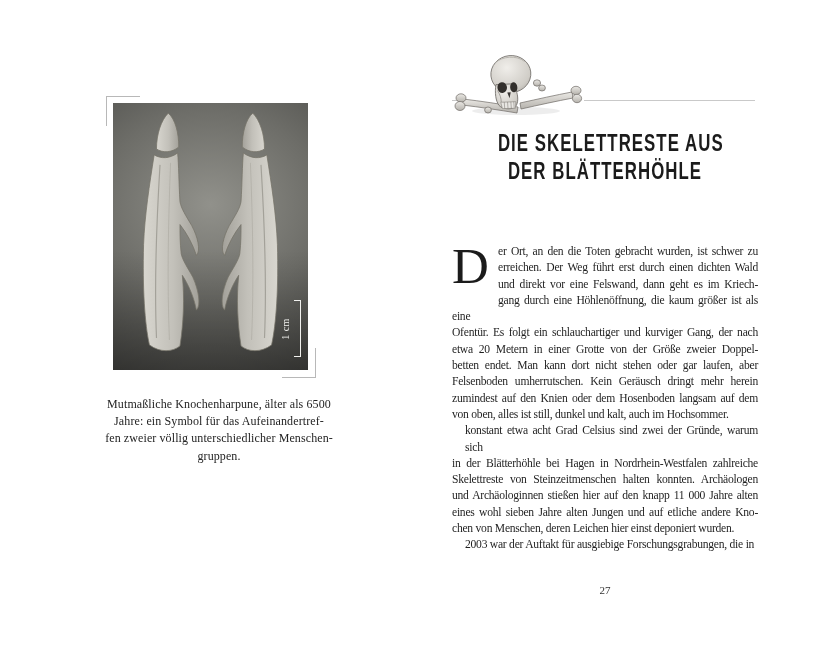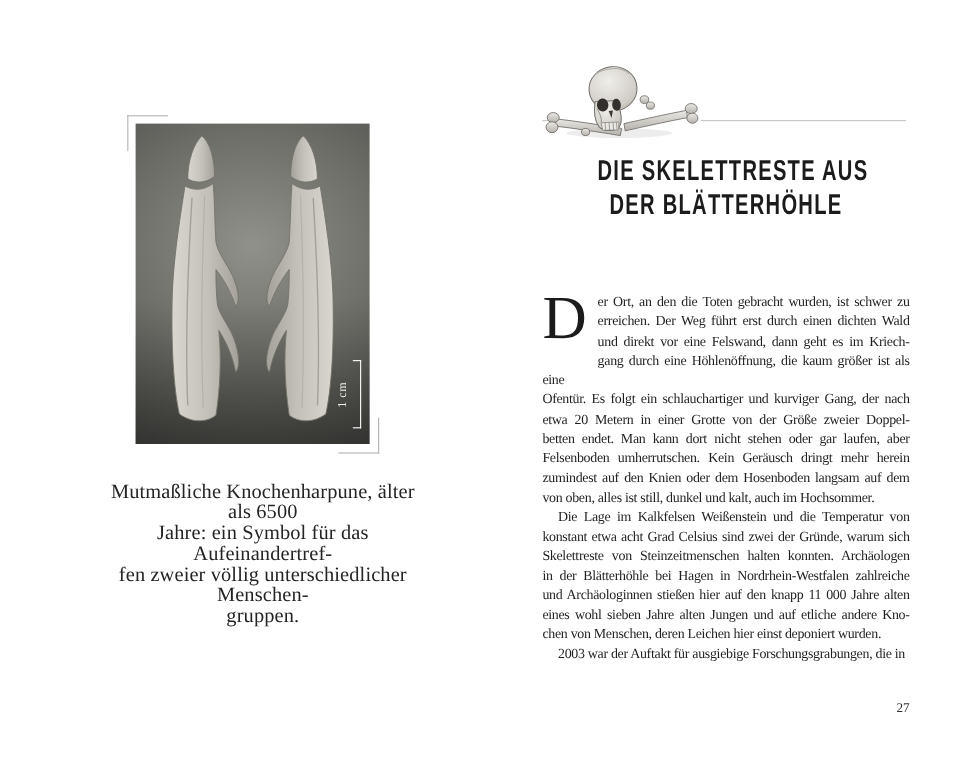--- a/index.html
+++ b/index.html
@@ -32,21 +32,21 @@
     border-top:1.5px solid #f1f1ee; border-right:1.5px solid #f1f1ee; border-bottom:1.5px solid #f1f1ee;
   }
   .scalebar .label {
     position:absolute; right:4px; top:50%;
     transform:translate(0,-50%) rotate(-90deg);
     color:#f1f1ee; font-size:10px; letter-spacing:0.5px; white-space:nowrap;
   }
 
   .caption {
     position:absolute; left:88px; top:384px; width:262px;
-    font-size:17px; line-height:17.2px; letter-spacing:0.1px;
+    font-size:12px; line-height:17.2px; letter-spacing:0.1px;
     text-align:center; white-space:pre-line; color:#242424;
   }
 
   
   .head-rule { position:absolute; left:452px; top:100px; width:303px; height:1px; background:#c9c9c9; }
   .skull-art { position:absolute; left:450px; top:47px; width:140px; height:72px; }
 
   .chapter-title {
     position:absolute; left:452px; top:129px; width:306px; margin:0;
     font-family:"Liberation Sans", sans-serif; font-weight:bold;
@@ -63,21 +63,21 @@
   .para { margin:0; }
   .para .line { text-align:justify; text-align-last:justify; }
   .para .line:last-child { text-align-last:left; }
   .para.indented .line:first-child { padding-left:13px; }
   .dropcap {
     float:left; width:40px; height:48px; margin:1px 6px 0 0;
     font-size:51px; line-height:43px; color:#1b1b1b;
   }
   .page-number {
     position:absolute; left:452px; top:584px; width:306px;
-    text-align:right; font-size:11px; color:#333;
+    text-align:center; font-size:11px; color:#333;
   }
 </style>
 </head>
 <body>
 
 <div class="spread">
 
   <div class="page page-left">
 
     <div class="corner tl"></div>
@@ -177,24 +177,23 @@
         <div class="line">und direkt vor eine Felswand, dann geht es im Kriech-</div>
         <div class="line">gang durch eine Höhlenöffnung, die kaum größer ist als eine</div>
         <div class="line">Ofentür. Es folgt ein schlauchartiger und kurviger Gang, der nach</div>
         <div class="line">etwa 20 Metern in einer Grotte von der Größe zweier Doppel-</div>
         <div class="line">betten endet. Man kann dort nicht stehen oder gar laufen, aber</div>
         <div class="line">Felsenboden umherrutschen. Kein Geräusch dringt mehr herein</div>
         <div class="line">zumindest auf den Knien oder dem Hosenboden langsam auf dem</div>
         <div class="line">von oben, alles ist still, dunkel und kalt, auch im Hochsommer.</div>
       </div>
       <div class="para indented">
-        <div class="line">Die Lage im Kalkfelsen Weißenstein und die Temperatur von</div>
         <div class="line">konstant etwa acht Grad Celsius sind zwei der Gründe, warum sich</div>
+        <div class="line">in der Blätterhöhle bei Hagen in Nordrhein-Westfalen zahlreiche</div>
         <div class="line">Skelettreste von Steinzeitmenschen halten konnten. Archäologen</div>
-        <div class="line">in der Blätterhöhle bei Hagen in Nordrhein-Westfalen zahlreiche</div>
         <div class="line">und Archäologinnen stießen hier auf den knapp 11 000 Jahre alten</div>
         <div class="line">eines wohl sieben Jahre alten Jungen und auf etliche andere Kno-</div>
         <div class="line">chen von Menschen, deren Leichen hier einst deponiert wurden.</div>
       </div>
       <div class="para indented">
         <div class="line">2003 war der Auftakt für ausgiebige Forschungsgrabungen, die in</div>
       </div>
     </div>
 
   <div class="page-number">27</div>

